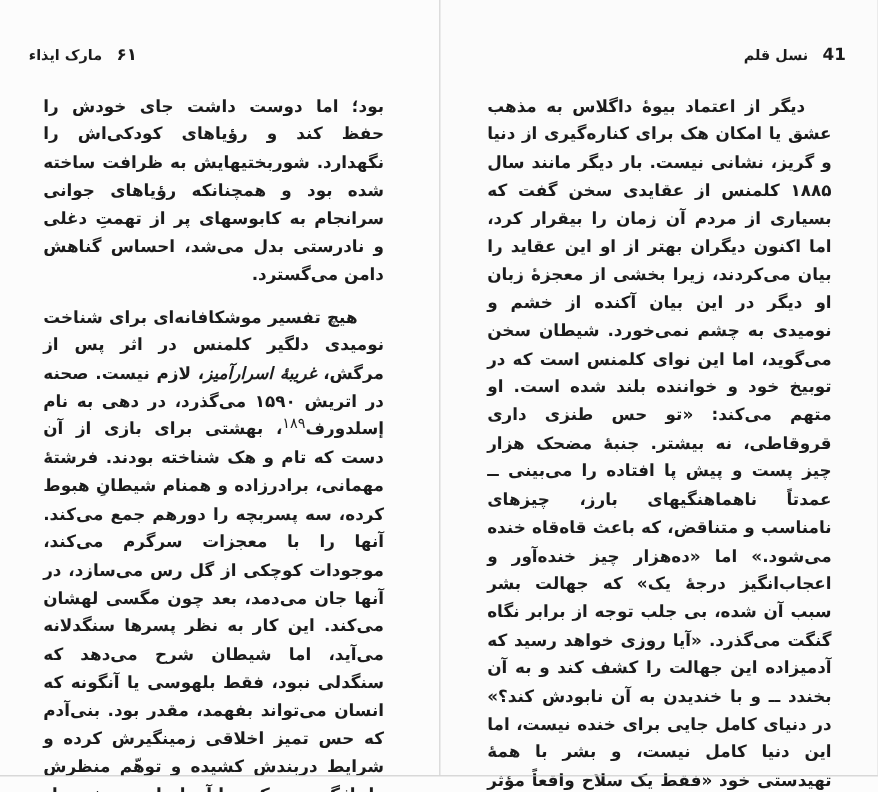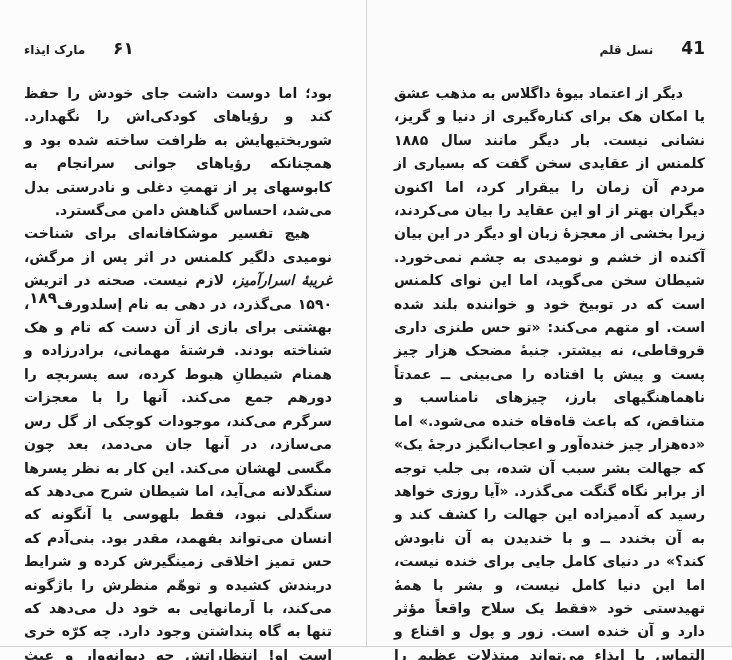--- a/index.html
+++ b/index.html
@@ -15,31 +15,31 @@
   .page{position:absolute;top:0;height:646px;box-sizing:border-box;background:#fcfcfc;}
   .page-left{left:0;width:366px;padding:38px 34px 0 24px;}
   .page-right{left:367px;width:365px;padding:38px 27px 0 27px;background:#fbfbfb;}
   .divider{position:absolute;left:366px;top:0;width:1px;height:646px;background:#d4d4d4;}
   .bottom-rule{position:absolute;top:646px;left:0;width:732px;height:1px;background:#cfcfcf;}
   .edge-rule{position:absolute;right:0;top:0;width:1px;height:646px;background:#e6e6e6;}
   .header{display:flex;align-items:baseline;gap:12px;margin-bottom:24px;font-weight:700;}
   .page-left .header{justify-content:flex-end;}   
   .page-right .header{justify-content:flex-start;}
   .run-title{font-size:12px;letter-spacing:0.2px;}
-  .page-num{font-size:17px;font-weight:700;margin-left:16px;}
+  .page-num{font-size:14px;font-weight:700;}
   .body p{
-    margin:0;
+    margin:12px;
     font-size:14px;
     font-weight:700;
     line-height:23.4px;
     text-align:justify;
   }
   .indent{text-indent:22px;}
   .body i{}
-  sup.fn-ref{font-size:15px;font-weight:700;line-height:0;}
+  sup.fn-ref{font-size:12px;font-weight:400;line-height:0;}
 </style>
 </head>
 <body>
 
 <div class="spread">
 
   <div class="page page-left">
     <div class="header">
       <span class="page-num">۶۱</span>
       <span class="run-title">مارک ایذاء</span>

